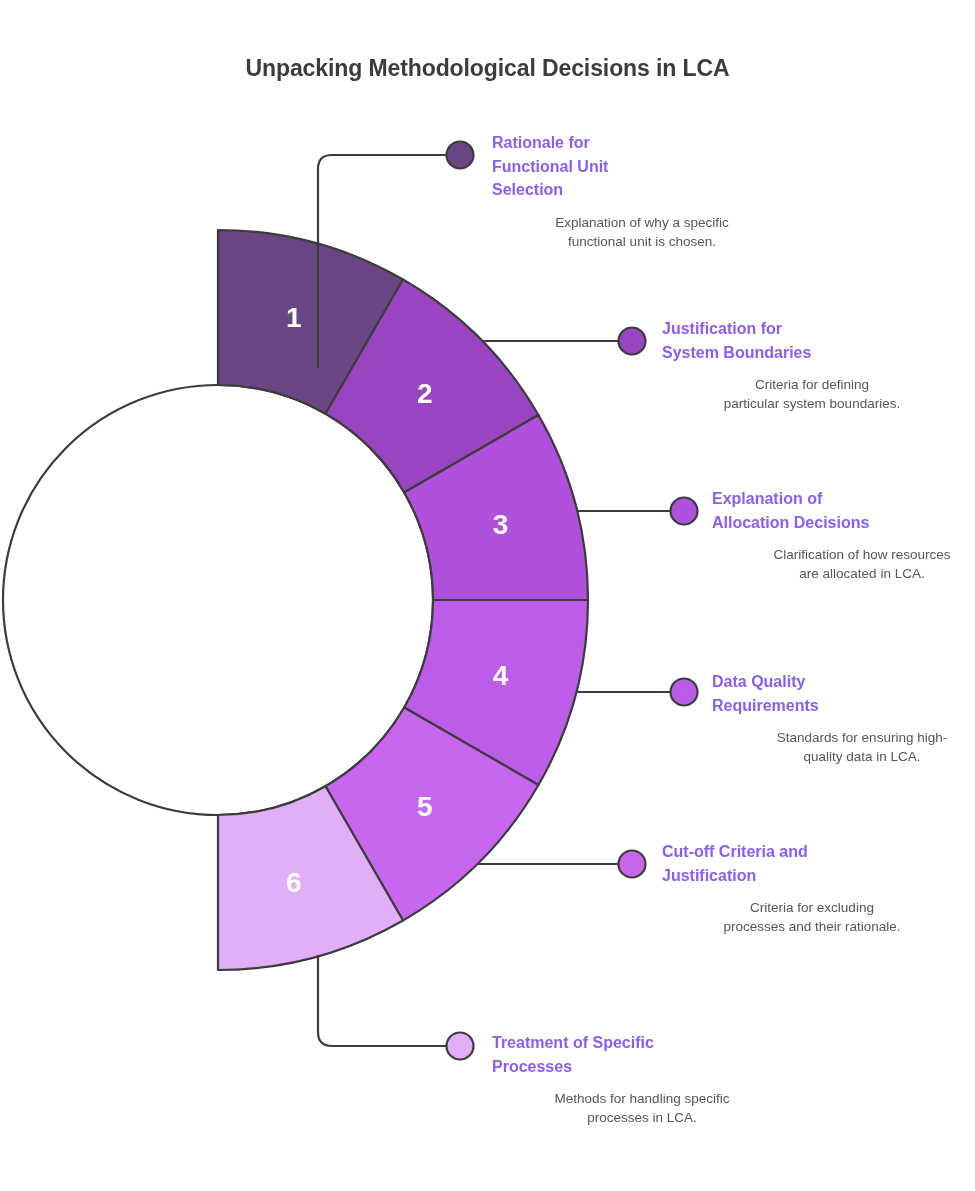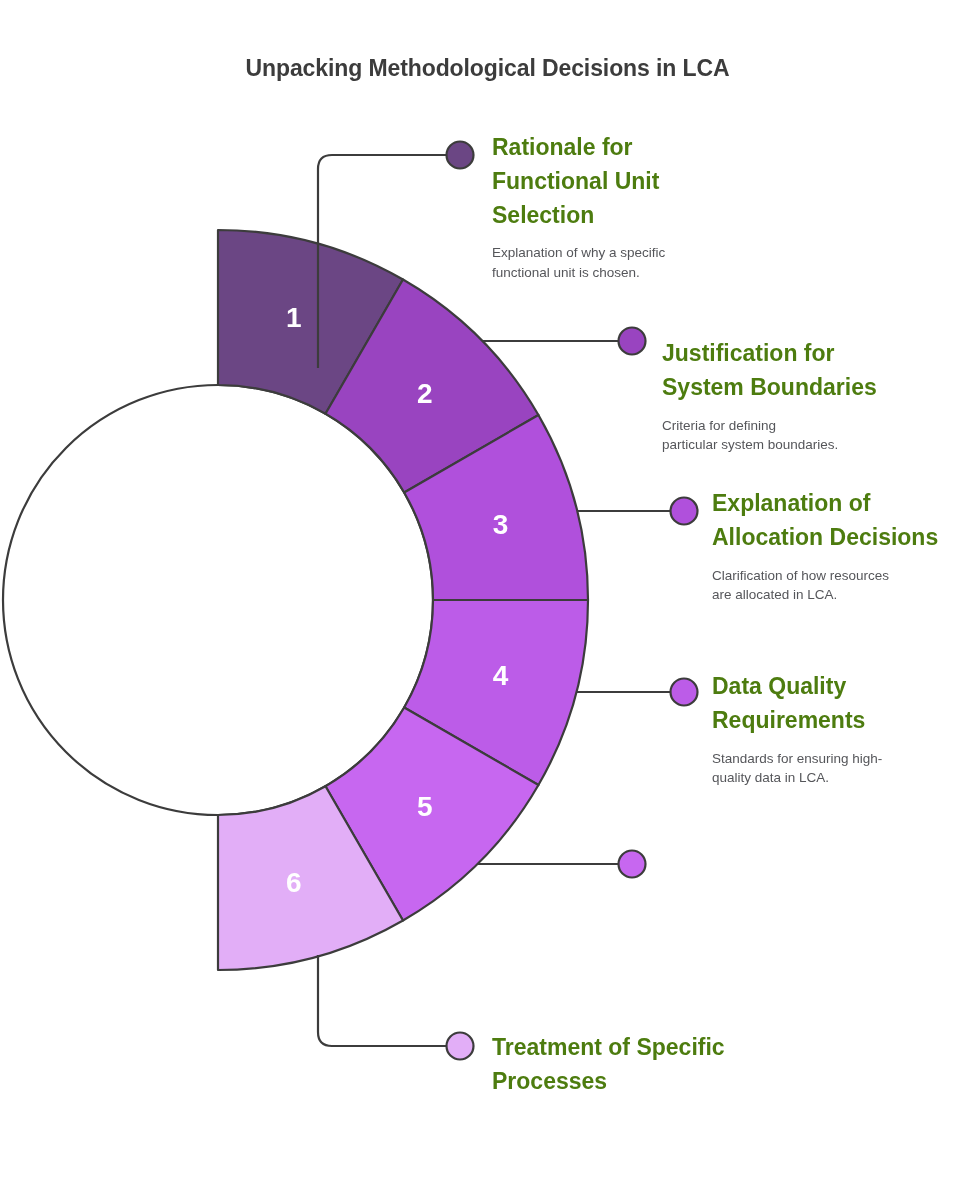--- a/index.html
+++ b/index.html
@@ -40,34 +40,35 @@
   .seg-number {
     font-family: "Liberation Sans", sans-serif;
     font-size: 28px;
     font-weight: bold;
     fill: #ffffff;
   }
   .callout {
     position: absolute;
   }
   .callout-title {
-    font-size: 23px;
+    font-size: 16px;
     font-weight: bold;
-    color: #4d7c0f;
+    color: #8b5cf6;
     line-height: 1.47;
     margin: 0;
     white-space: pre-line;
   }
   .callout-desc {
     font-size: 13.5px;
     font-weight: normal;
     color: #55565a;
     line-height: 1.42;
     margin: 11px 0 0 0;
     white-space: pre-line;
+    text-align: center;
   }
 </style>
 </head>
 <body>
 
 <div id="infographic-root">
 
   <div id="chart-title">Unpacking Methodological Decisions in LCA</div>
 
   <svg id="donut-svg" viewBox="0 0 975 1191" xmlns="http://www.w3.org/2000/svg">
@@ -112,40 +113,48 @@
   </svg>
 
   <div class="callout" style="left:492px; top:131px; width:300px;">
     <p class="callout-title">Rationale for
 Functional Unit
 Selection</p>
     <p class="callout-desc">Explanation of why a specific
 functional unit is chosen.</p>
   </div>
 
-  <div class="callout" style="left:662px; top:317px; width:300px;margin-top:20px;">
+  <div class="callout" style="left:662px; top:317px; width:300px;">
     <p class="callout-title">Justification for
 System Boundaries</p>
     <p class="callout-desc">Criteria for defining
 particular system boundaries.</p>
   </div>
 
   <div class="callout" style="left:712px; top:487px; width:300px;">
     <p class="callout-title">Explanation of
 Allocation Decisions</p>
     <p class="callout-desc">Clarification of how resources
 are allocated in LCA.</p>
   </div>
 
   <div class="callout" style="left:712px; top:670px; width:300px;">
     <p class="callout-title">Data Quality
 Requirements</p>
     <p class="callout-desc">Standards for ensuring high-
 quality data in LCA.</p>
   </div>
 
+  <div class="callout" style="left:662px; top:840px; width:300px;">
+    <p class="callout-title">Cut-off Criteria and
+Justification</p>
+    <p class="callout-desc">Criteria for excluding
+processes and their rationale.</p>
+  </div>
 
   <div class="callout" style="left:492px; top:1023px; width:300px;margin-top:8px;">
     <p class="callout-title">Treatment of Specific
 Processes</p>
+    <p class="callout-desc">Methods for handling specific
+processes in LCA.</p>
   </div>
 
 </div>
 
 </body></html>

